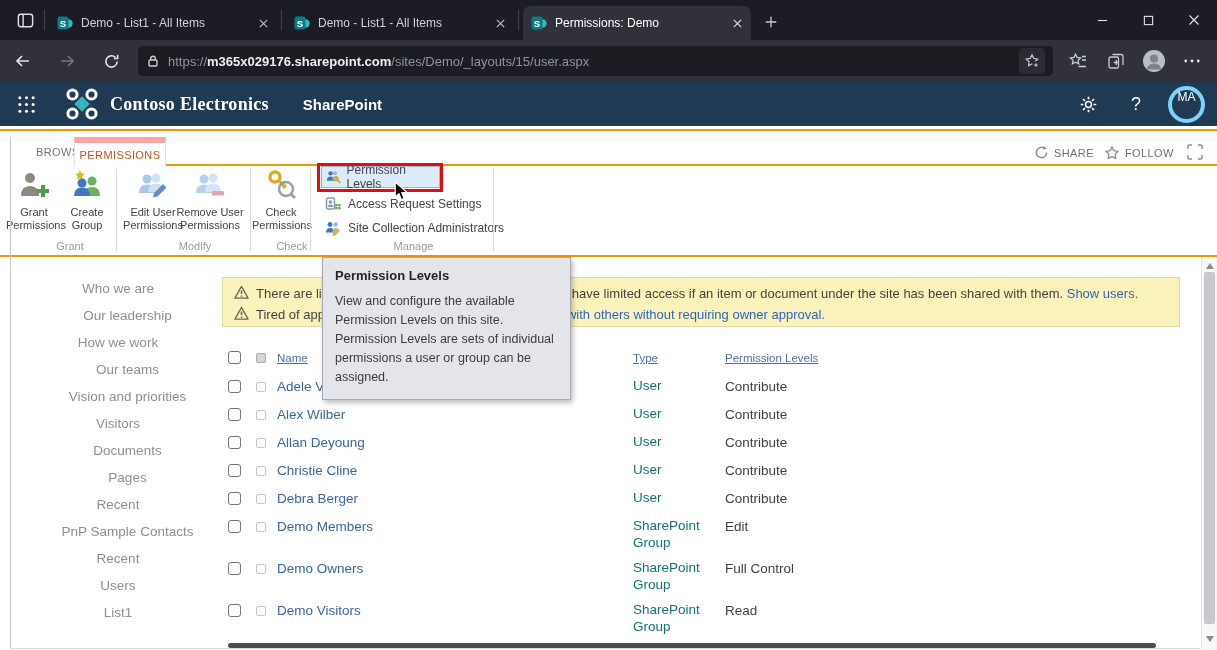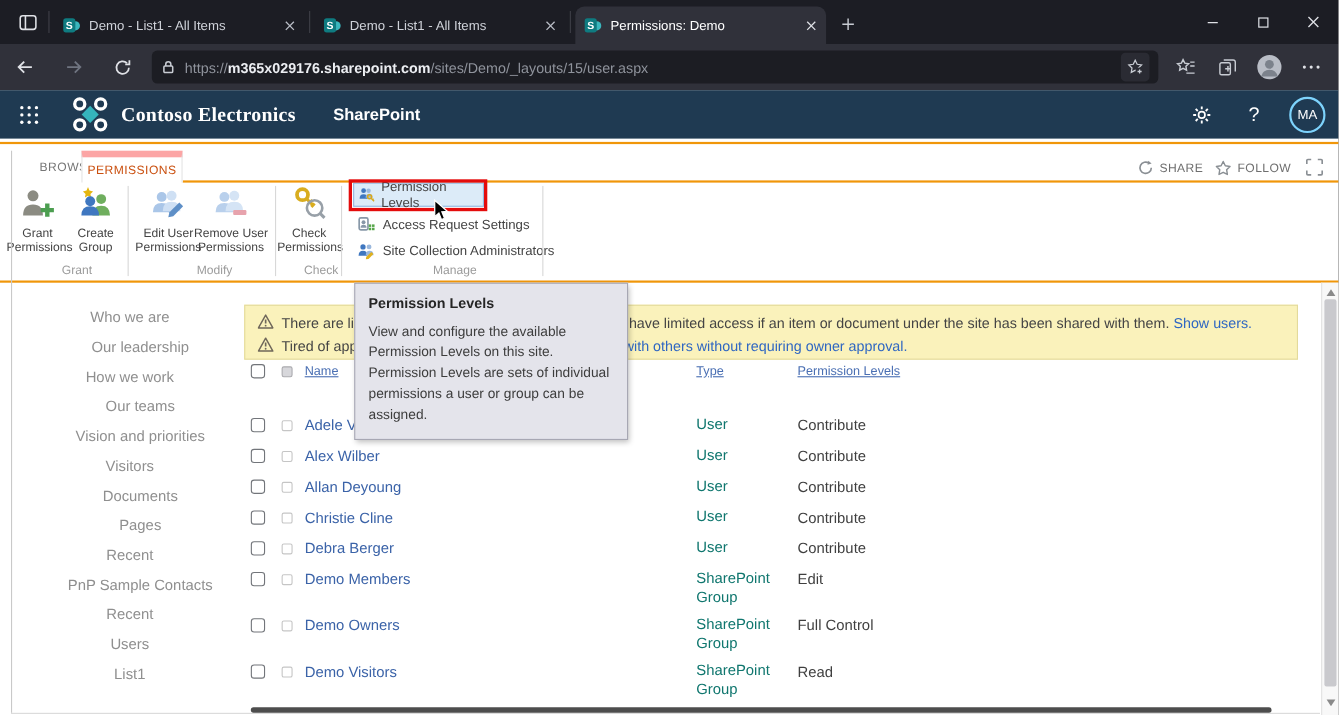--- a/index.html
+++ b/index.html
@@ -21,21 +21,21 @@
   .urlbox{flex:1;height:30px;margin:0 10px 0 12px;background:#1c1d23;border-radius:5px;display:flex;align-items:center;padding:0 8px;box-sizing:border-box;}
   .urltxt{font-size:13px;margin-left:8px;white-space:nowrap;overflow:hidden;flex:1;}
   .urltxt .dim{color:#8f939c;}
   .urltxt .dom{color:#eceef2;font-weight:bold;}
   .favadd{width:26px;height:26px;border-radius:4px;background:#2a2b33;display:flex;align-items:center;justify-content:center;}
   
   .suite{position:absolute;left:0;top:82px;width:1217px;height:44px;background:#1f3a52;display:flex;align-items:center;color:#fff;}
   .brand{font-family:"Liberation Serif","DejaVu Serif",serif;font-weight:bold;font-size:18px;letter-spacing:.3px;margin-left:10px;}
   .product{font-size:15px;font-weight:bold;margin-left:34px;}
   .suitebtn{width:32px;height:32px;display:flex;align-items:center;justify-content:center;}
-  .ma{width:29px;height:29px;border:2px solid #7dd3fc;border-radius:50%;display:flex;align-items:center;justify-content:center;font-size:12px;}
+  .ma{width:29px;height:29px;border:4px solid #7dd3fc;border-radius:50%;display:flex;align-items:flex-start;justify-content:center;font-size:12px;}
   
   .orange{background:#f09609;}
   .sptab{position:absolute;left:74px;top:137px;width:92px;height:29px;background:#fff;border:1px solid #e4e4e4;border-top:6px solid #fca5a5;border-bottom:none;box-sizing:border-box;color:#ca5010;font-size:11px;letter-spacing:.4px;display:flex;align-items:center;justify-content:center;}
   .browse{position:absolute;left:22px;top:146px;font-size:11px;letter-spacing:.4px;color:#777;padding-left:14px;}
   .ribact{position:absolute;top:145px;display:flex;align-items:center;gap:5px;font-size:11px;letter-spacing:.4px;color:#6f6f6f;}
   .rbtn{position:absolute;top:169px;text-align:center;font-size:11px;line-height:13px;color:#444;}
   .rbtn svg{margin:0 auto 5px auto;}
   .sep{position:absolute;top:169px;width:1px;height:82px;background:#d8d8d8;}
   .glabel{position:absolute;top:240px;font-size:11px;color:#9b9b9b;text-align:center;margin-left:12px;}
   .mitem{position:absolute;left:325px;height:22px;display:flex;align-items:center;gap:7px;font-size:12px;color:#444;}
@@ -399,21 +399,21 @@
       </svg>
     <div class="bline" style="top:5px;"><span>There are limited access users on this site. Users may have limited access if an item or document under the site has been shared with them. </span><a href="#">Show users.</a></div>
     <svg class="abs" style="left:11px;top:28px;" width="15" height="15" viewBox="0 0 16 16">
         <path d="M8 1.5L15 14H1z" fill="none" stroke="#6f675a" stroke-width="1.4" stroke-linejoin="round"></path>
         <path d="M8 5.8v3.8" stroke="#6f675a" stroke-width="1.6"></path>
         <circle cx="8" cy="11.8" r=".9" fill="#6f675a"></circle>
       </svg>
     <div class="bline" style="top:26px;"><span>Tired of approving requests? </span><a href="#">Let members share files with others without requiring owner approval.</a></div>
   </div>
 
-  <div class="trow" style="top:327px;height:24px;">
+  <div class="trow" style="top:347px;height:24px;">
     <div class="cb" style="left:6px;top:4px;"></div>
     <div class="cb2 filled" style="left:34px;top:6px;"></div>
     <a href="#" class="hcell" style="left:55px;">Name</a>
     <a href="#" class="hcell" style="left:411px;">Type</a>
     <a href="#" class="hcell" style="left:503px;">Permission Levels</a>
   </div>
 
   <div class="trow" style="top:376px;height:28px;">
     <div class="cb" style="left:6px;top:4px;"></div>
     <div class="cb2" style="left:34px;top:6px;"></div>

